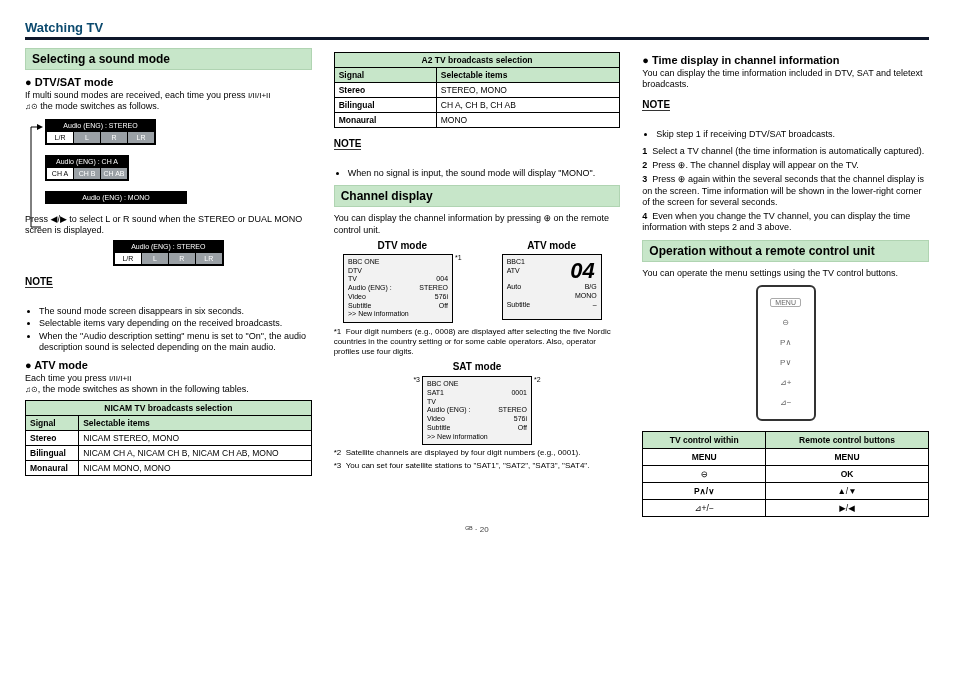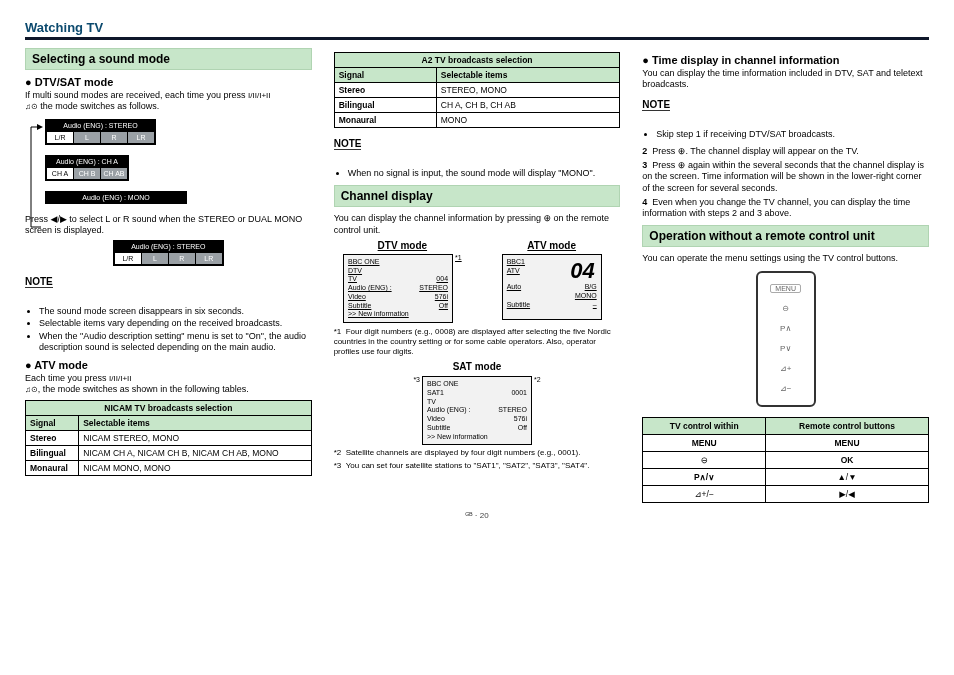--- a/index.html
+++ b/index.html
@@ -194,21 +194,20 @@
     text-align: center;
     font-size: 8px;
     margin-top: 8px;
     color: #444;
   }
   .modes-flex {
     display: flex;
     gap: 12px;
     margin: 4px 0;
     align-items: flex-start;
-    text-decoration: underline;
   }
   .mode-col { flex: 1; }
   .mode-title { text-align: center; font-weight: bold; font-size: 10px; margin-bottom: 3px; }
   .sat-wrap { display: flex; justify-content: center; margin-top: 4px; }
   .sat-wrap .side-sup { font-size: 7px; padding: 0 2px; }
 </style>
 </head>
 <body>
 
 <div class="page">
@@ -427,20 +426,21 @@
     </div>
 
     <div class="col">
       <div class="bullet-head">Time display in channel information</div>
       <p>You can display the time information included in DTV, SAT and teletext broadcasts.</p>
       <div class="note-head">NOTE</div>
       <ul class="note">
         <li>Skip step 1 if receiving DTV/SAT broadcasts.</li>
       </ul>
       <ol class="steps" style="list-style:none; margin-left:0;">
+        <li><span class="n">1&nbsp;&nbsp;</span><span>Select a TV channel (the time information is automatically captured).</span></li>
         <li><span class="n">2&nbsp;&nbsp;</span><span>Press ⊕. The channel display will appear on the TV.</span></li>
         <li><span class="n">3&nbsp;&nbsp;</span><span>Press ⊕ again within the several seconds that the channel display is on the screen. Time information will be shown in the lower-right corner of the screen for several seconds.</span></li>
         <li><span class="n">4&nbsp;&nbsp;</span><span>Even when you change the TV channel, you can display the time information with steps 2 and 3 above.</span></li>
       </ol>
 
       <div class="section-bar">Operation without a remote control unit</div>
       <p>You can operate the menu settings using the TV control buttons.</p>
 
       <div class="remote-panel">
         <div class="btn-line">MENU</div>

